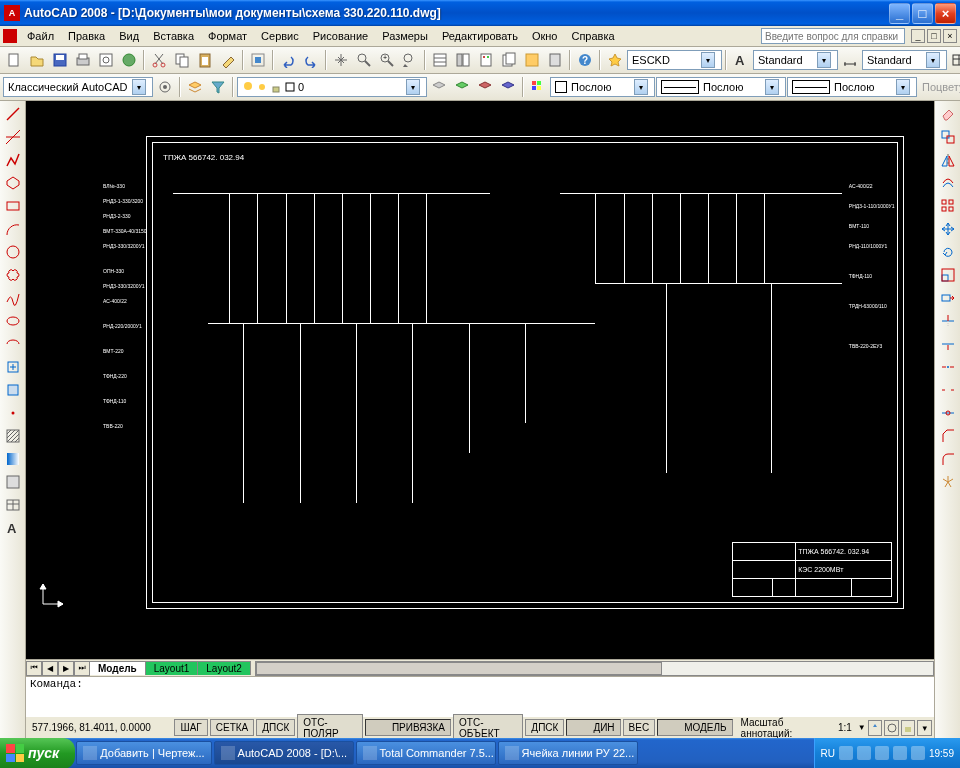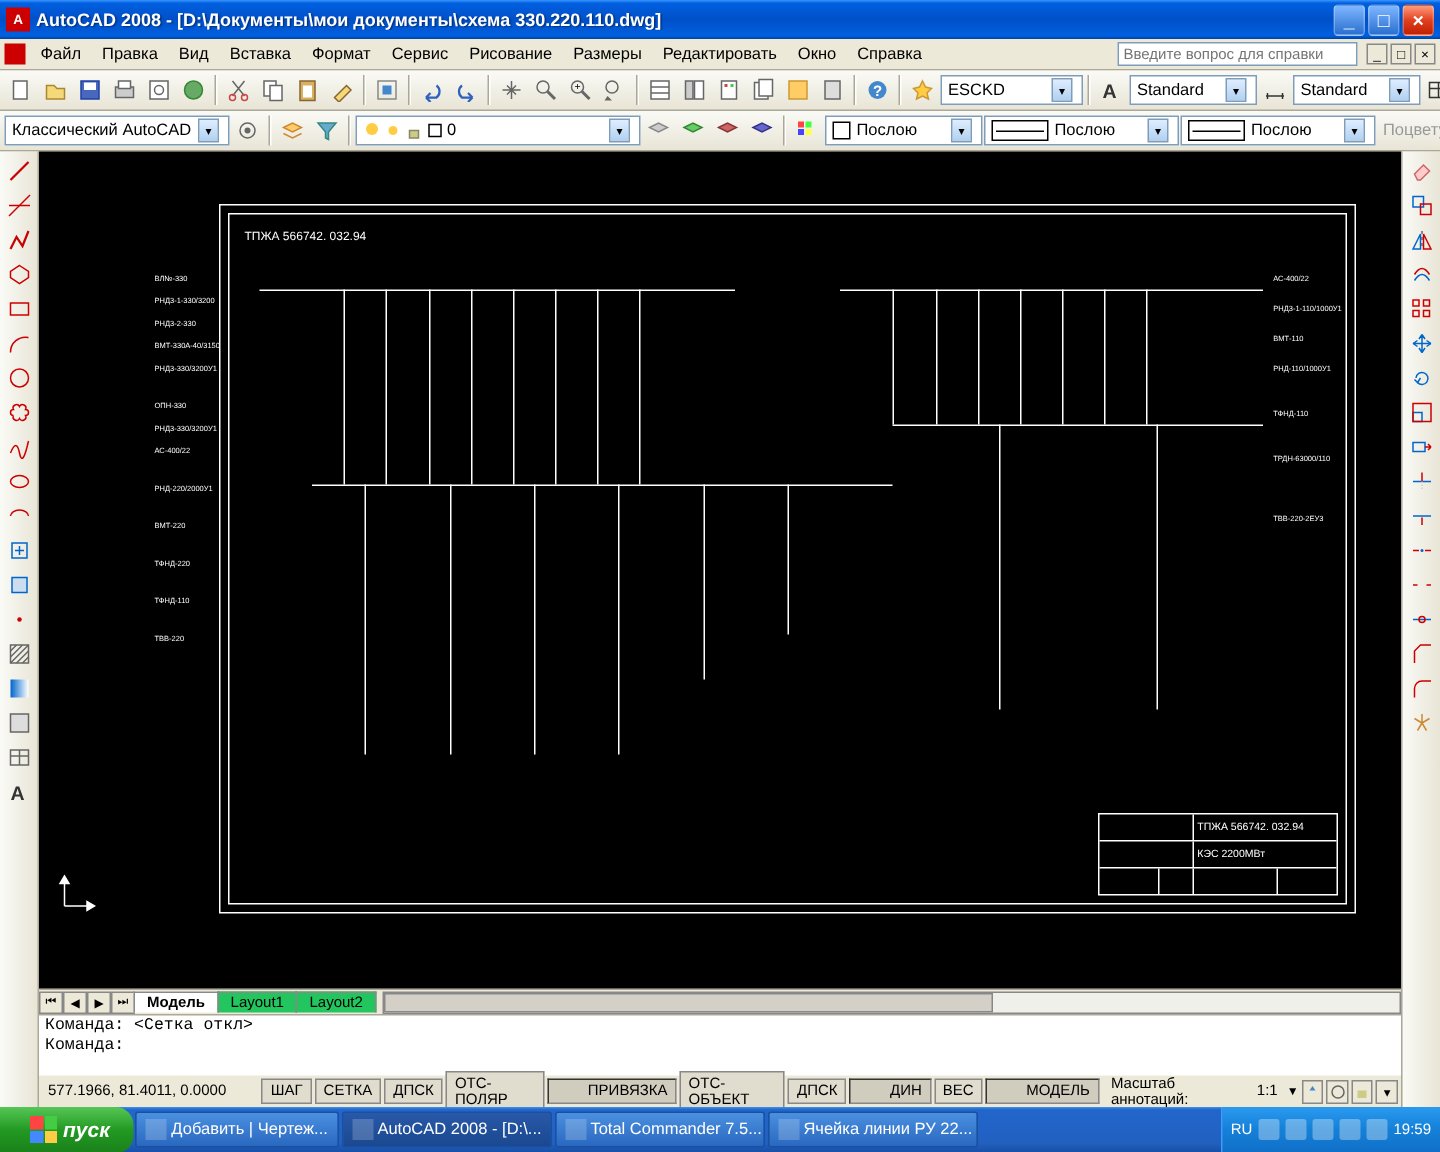--- a/index.html
+++ b/index.html
@@ -52,21 +52,21 @@
   border-bottom: 1px solid #aca899;
   display: flex;
   align-items: center;
   padding: 0 3px;
   gap: 2px;
 }
 .menubar .mdi-icon { width:14px; height:14px; background:#c00; margin-right:2px; }
 .menu-item { padding: 2px 6px; cursor: default; }
 .help-box {
   margin-left: auto;
-  width: 160px; height: 16px;
+  width: 144px; height: 16px;
   border: 1px solid #7f9db9;
   background: #fff;
   color: #999;
   font-size: 10px;
   padding: 1px 3px;
 }
 .mdi-btns { display:flex; gap:2px; margin-left:4px;}
 .mdi-btn { width:14px;height:14px;border:1px solid #888;background:#ece9d8;font-size:9px;display:flex;align-items:center;justify-content:center; }
 
 .toolbar-row {
@@ -202,21 +202,21 @@
 .taskbar {
   height:30px;
   background: linear-gradient(to bottom,#3f92e8 0%,#2266cc 6%,#2260c0 80%,#1850a8 100%);
   display:flex;
   align-items:center;
   color:#fff;
   font-size:11px;
 }
 .start-btn {
   height:31px;
-  padding:0 16px 0 20px;
+  padding:0 16px 0 6px;
   background: linear-gradient(to bottom,#56c656 0%,#229922 50%,#1a801a 100%);
   border-radius:0 12px 12px 0;
   display:flex;align-items:center;
   font-weight:bold; font-style:italic;
   font-size:14px;
   gap:4px;
 }
 .start-btn .logo { width:18px;height:18px; display:grid; grid-template:1fr 1fr/1fr 1fr; gap:1px;}
 .start-btn .logo div:nth-child(1){background:#f44;}
 .start-btn .logo div:nth-child(2){background:#4c4;}
@@ -754,21 +754,20 @@
       <div class="nav-btn">⏭</div>
       <div class="tab active">Модель</div>
       <div class="tab">Layout1</div>
       <div class="tab">Layout2</div>
       <div class="track">
           <div class="thumb"></div>
         </div>
     </div>
 
     <div class="cmdline">
-      <div class="line">Команда:  &lt;Сетка откл&gt;</div>
       <div class="line">Команда:</div>
     </div>
 
     <div class="statusbar">
       <div class="coords">577.1966, 81.4011, 0.0000</div>
       <div class="st-btn">ШАГ</div>
       <div class="st-btn">СЕТКА</div>
       <div class="st-btn">ДПСК</div>
       <div class="st-btn">ОТС-ПОЛЯР</div>
       <div class="st-btn active">ПРИВЯЗКА</div>

